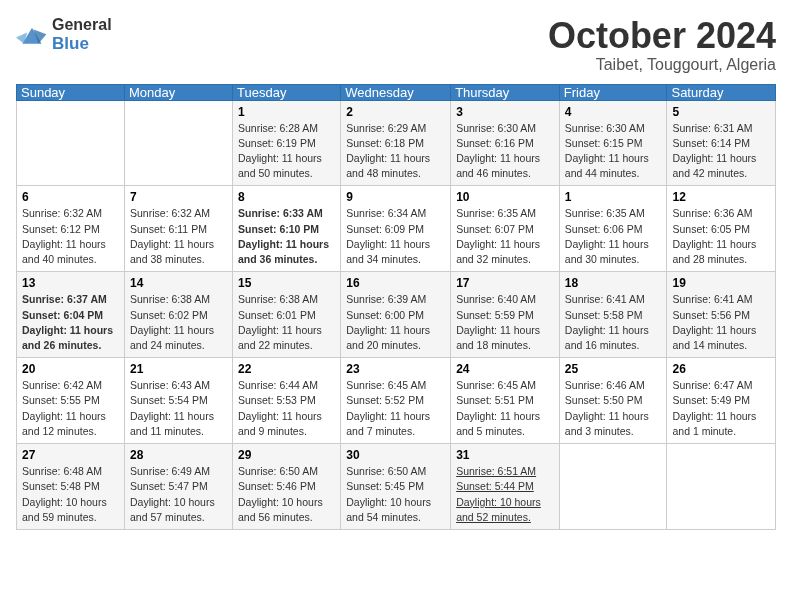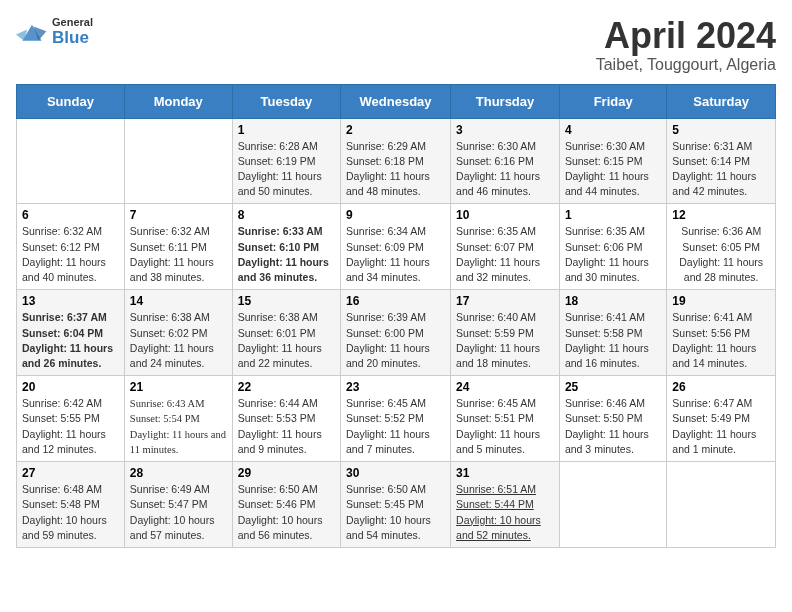--- a/index.html
+++ b/index.html
@@ -40,23 +40,23 @@
     }
     table {
       width: 100%;
       border-collapse: collapse;
       font-size: 11px;
     }
     thead tr th {
       background-color: #3a7fc1;
       color: #fff;
       font-size: 13px;
-      font-weight: bold;
-      padding: 9px 4px;
-      text-align: center;
+      font-weight: normal;
+      padding: 0 4px;
+      text-align: left;
       border: 1px solid #2a6fa8;
     }
     tbody tr td {
       border: 1px solid #ccc;
       vertical-align: top;
       padding: 4px 5px;
       width: 113px;
       min-height: 80px;
       background: #fff;
     }
@@ -82,26 +82,26 @@
 <body>
 
 <div class="header">
   <div class="logo">
     <svg class="logo-bird" viewBox="0 0 40 34" xmlns="http://www.w3.org/2000/svg">
       <polygon points="8,28 20,8 32,28" fill="#3a7fc1" opacity="0.85"></polygon>
       <polygon points="0,20 14,14 10,28" fill="#5a9fd4" opacity="0.7"></polygon>
       <polygon points="22,10 38,16 28,28" fill="#2a6fa8" opacity="0.75"></polygon>
     </svg>
     <div>
-      <div style="font-size:11px;font-weight:bold;color:#333;">General</div>
+      <div style="font-size:16px;font-weight:bold;color:#333;">General</div>
       <div style="font-size:17px;font-weight:bold;color:#3a7fc1;">Blue</div>
     </div>
   </div>
   <div class="title-block">
-    <div class="month-title">April 2024</div>
+    <div class="month-title">October 2024</div>
     <div class="location">Taibet, Touggourt, Algeria</div>
   </div>
 </div>
 
 <table>
   <thead>
     <tr>
       <th>Sunday</th>
       <th>Monday</th>
       <th>Tuesday</th>
@@ -178,21 +178,21 @@
 Daylight: 11 hours and 32 minutes.</div>
         </td>
         <td>
           <span class="day-num">1</span>
           <div class="day-info" style="white-space: pre-line;">Sunrise: 6:35 AM
 Sunset: 6:06 PM
 Daylight: 11 hours and 30 minutes.</div>
         </td>
         <td>
           <span class="day-num">12</span>
-          <div class="day-info" style="white-space: pre-line; text-align: center;">Sunrise: 6:36 AM
+          <div class="day-info" style="white-space: pre-line;">Sunrise: 6:36 AM
 Sunset: 6:05 PM
 Daylight: 11 hours and 28 minutes.</div>
         </td>
       </tr>
       <tr>
         <td>
           <span class="day-num">13</span>
           <div class="day-info" style="white-space: pre-line; font-weight: bold;">Sunrise: 6:37 AM
 Sunset: 6:04 PM
 Daylight: 11 hours and 26 minutes.</div>
@@ -236,21 +236,21 @@
       </tr>
       <tr>
         <td>
           <span class="day-num">20</span>
           <div class="day-info" style="white-space: pre-line;">Sunrise: 6:42 AM
 Sunset: 5:55 PM
 Daylight: 11 hours and 12 minutes.</div>
         </td>
         <td>
           <span class="day-num">21</span>
-          <div class="day-info" style="white-space: pre-line; font-family: Liberation Serif, serif;">Sunrise: 6:43 AM
+          <div class="day-info" style="white-space: pre-line;">Sunrise: 6:43 AM
 Sunset: 5:54 PM
 Daylight: 11 hours and 11 minutes.</div>
         </td>
         <td>
           <span class="day-num">22</span>
           <div class="day-info" style="white-space: pre-line;">Sunrise: 6:44 AM
 Sunset: 5:53 PM
 Daylight: 11 hours and 9 minutes.</div>
         </td>
         <td>

